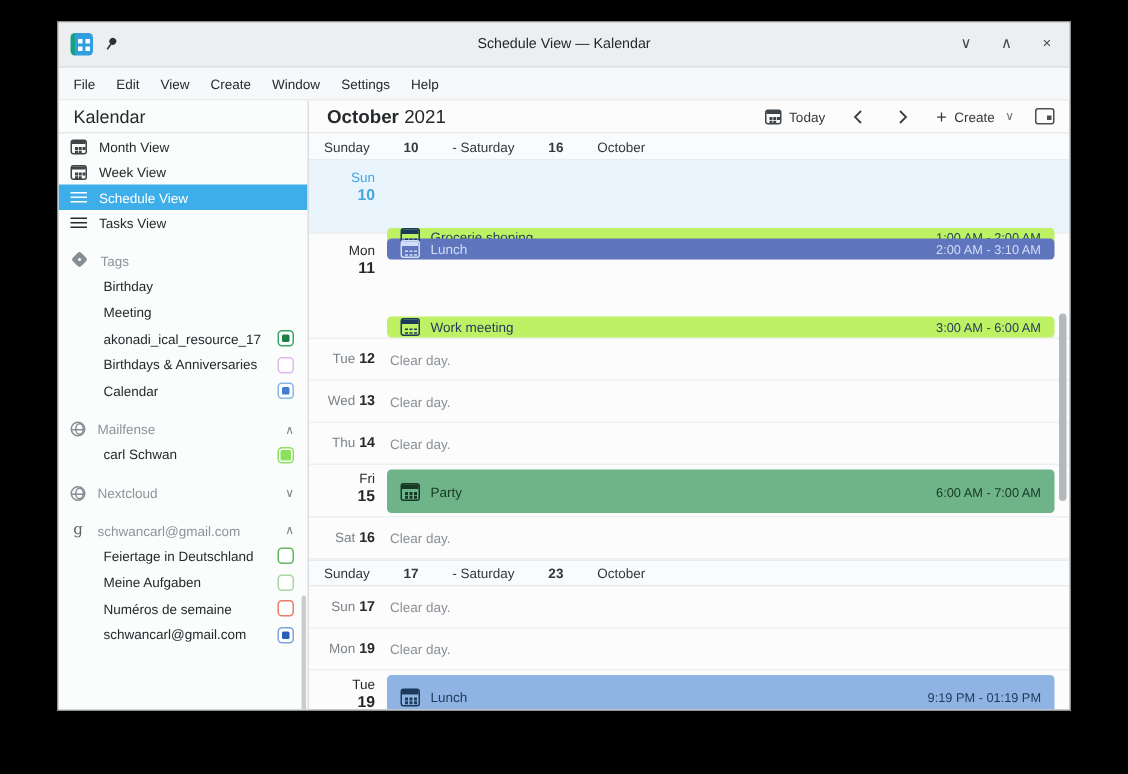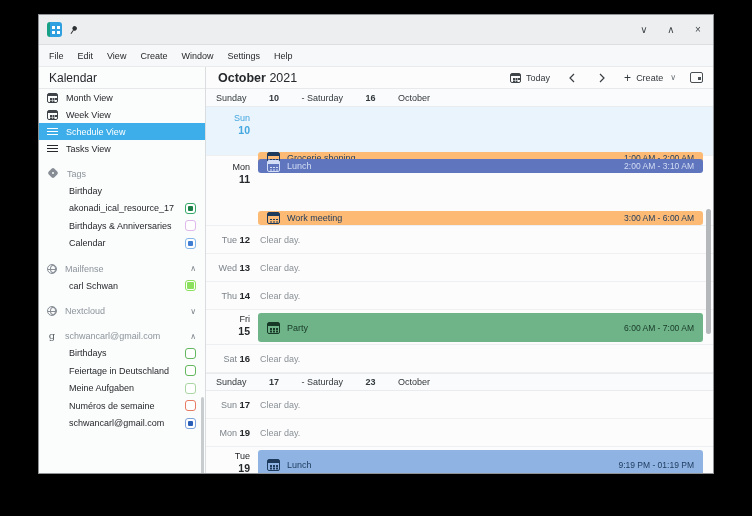--- a/index.html
+++ b/index.html
@@ -116,41 +116,42 @@
   .clear-day-col b { color:#26292c; font-size:9.5px; }
   .clear-txt { color:#8a9096; margin-left:6px; }
 
   .event { height:29px; border-radius:3px; display:flex; align-items:center; padding:0 9px; gap:7px; }
   .event .ev-title { font-size:9px; }
   .event .ev-time { margin-left:auto; font-size:8.5px; }
   .ev-ico { width:13px; height:12px; border:1px solid currentColor; border-radius:2px; position:relative; flex:0 0 auto; }
   .ev-ico::before { content:""; position:absolute; left:0; right:0; top:0; height:3px; background:currentColor; }
   .ev-ico::after { content:""; position:absolute; left:2px; top:5.5px; width:1.5px; height:1.5px; background:currentColor;
                    box-shadow:3px 0 0 currentColor,6px 0 0 currentColor,0 2.5px 0 currentColor,3px 2.5px 0 currentColor,6px 2.5px 0 currentColor; }
-  .ev-blue   { background:#fdba74; color:#1d3a5c;margin-top:36px; }
+  .ev-blue   { background:#bef264; color:#1d3a5c;margin-top:36px; }
   .ev-indigo { background:#5f75bd; color:#d3ddf5; }
   .ev-green  { background:#6fb489; color:#173826; }
   .ev-ltblue { background:#8fb4e3; color:#1d3a5c; }
 
   .main-scroll { position:absolute; right:2px; top:142px; width:5px; height:125px;
                  background:#b4b8bb; border-radius:3px; z-index:5; }
 </style>
 </head>
 <body>
 
 <div class="window">
 
   <div class="titlebar">
     <span class="app-icon ico"></span>
     <span class="pin">
       <svg width="9" height="10">
           <circle cx="4.5" cy="3" r="2.3" fill="#2e3134"></circle>
           <line x1="4.5" y1="5" x2="4.5" y2="9.5" stroke="#2e3134" stroke-width="1"></line>
         </svg>
     </span>
+    <span class="tb-title">Schedule View — Kalendar</span>
     <span class="tb-controls">
       <span class="tb-btn">∨</span>
       <span class="tb-btn">∧</span>
       <span class="tb-btn">×</span>
     </span>
   </div>
 
   <div class="menubar">
     <span class="menu-item">File</span>
     <span class="menu-item">Edit</span>
@@ -183,20 +184,23 @@
           <span>Tasks View</span>
         </div>
 
         <div class="sb-section">
           <span class="ico ico-tag"></span>
           <span>Tags</span>
         </div>
         <div class="sb-sub">
           <span class="lbl">Birthday</span>
         </div>
+        <div class="sb-sub">
+          <span class="lbl">Meeting</span>
+        </div>
 
         <div class="sb-sub">
           <span class="lbl">akonadi_ical_resource_17</span>
           <span class="cb cb-green">
               <i></i>
             </span>
         </div>
         <div class="sb-sub">
           <span class="lbl">Birthdays &amp; Anniversaries</span>
           <span class="cb cb-violet"></span>
@@ -223,24 +227,20 @@
         <div class="sb-section">
           <span class="ico ico-globe"></span>
           <span>Nextcloud</span>
           <span class="chev">∨</span>
         </div>
 
         <div class="sb-section">
           <span class="ico ico-google">g</span>
           <span>schwancarl@gmail.com</span>
           <span class="chev">∧</span>
-        </div>
-        <div class="sb-sub">
-          <span class="lbl">Birthdays</span>
-          <span class="cb cb-greeno"></span>
         </div>
         <div class="sb-sub">
           <span class="lbl">Feiertage in Deutschland</span>
           <span class="cb cb-greeno"></span>
         </div>
         <div class="sb-sub">
           <span class="lbl">Meine Aufgaben</span>
           <span class="cb cb-ltgrn"></span>
         </div>
         <div class="sb-sub">

